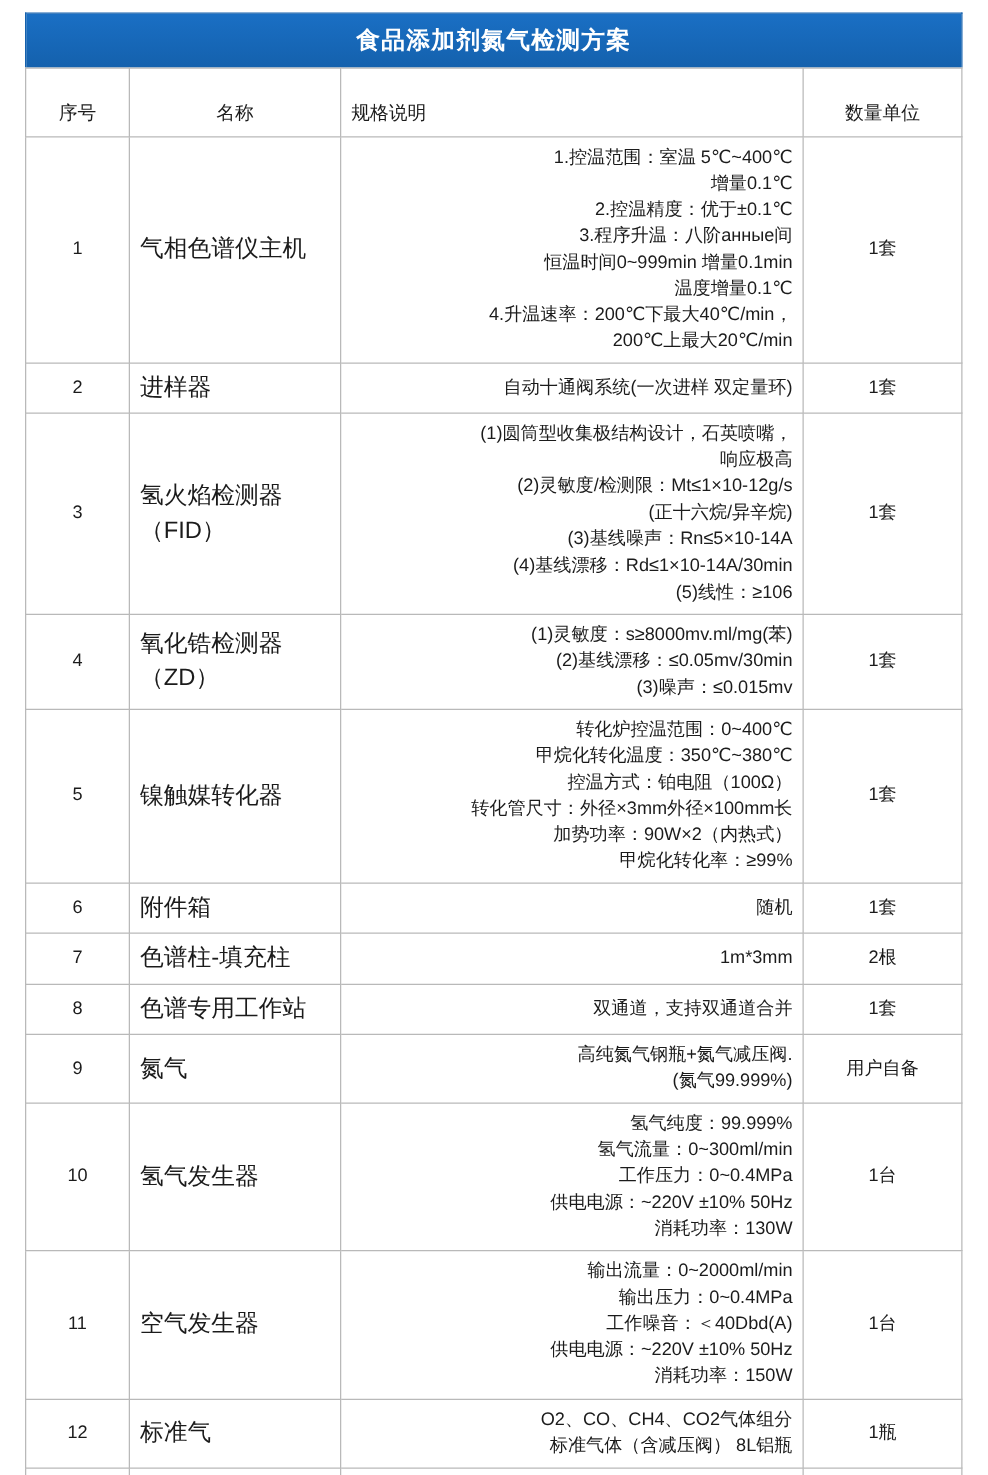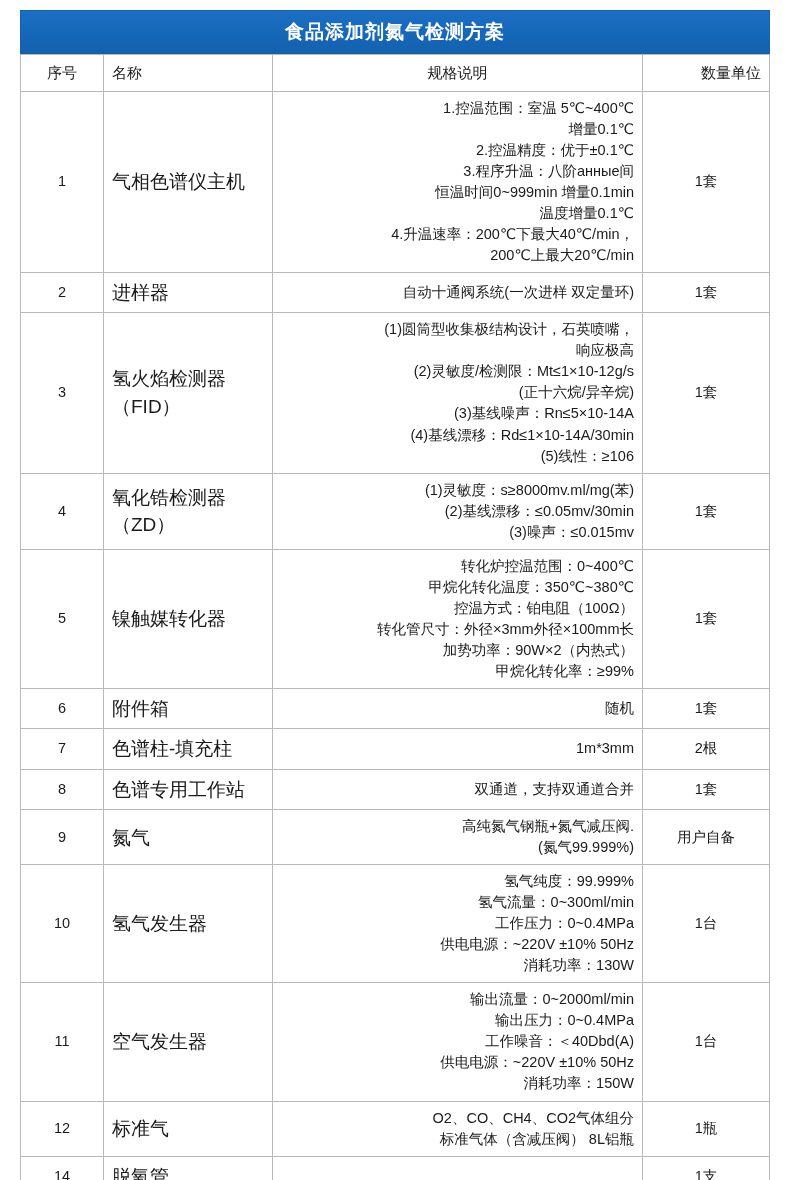--- a/index.html
+++ b/index.html
@@ -39,32 +39,32 @@
   }
   table.spec th, table.spec td {
     border: 1px solid #b9b9b9;
     vertical-align: middle;
     padding: 6px 8px;
     line-height: 1.45;
   }
   table.spec th {
     font-weight: normal;
     font-size: 15px;
-    padding-top: 7px;
+    padding-top: 25px;
     padding-bottom: 7px;
   }
   .col-no    { width: 66px;  text-align: center; }
   .col-name  { width: 152px; text-align: left; padding-left: 12px; }
   .col-spec  { text-align: right; padding-left: 10px; }
   .col-qty   { width: 110px; text-align: center; }
 
   th.col-no   { text-align: center; }
-  th.col-name { text-align: left; padding-left: 12px; }
-  th.col-spec { text-align: center; padding-left: 10px; }
-  th.col-qty  { text-align: right; }
+  th.col-name { text-align: center; padding-left: 12px; }
+  th.col-spec { text-align: left; padding-left: 10px; }
+  th.col-qty  { text-align: center; }
 
   td.col-spec .line { white-space: pre-wrap; }
   .spec-cell { font-size: 14.5px; }
   .nm { font-size: 19px; }
 </style>
 </head>
 <body>
 
 <div class="page">
   <div class="title-bar">食品添加剂氮气检测方案</div>

